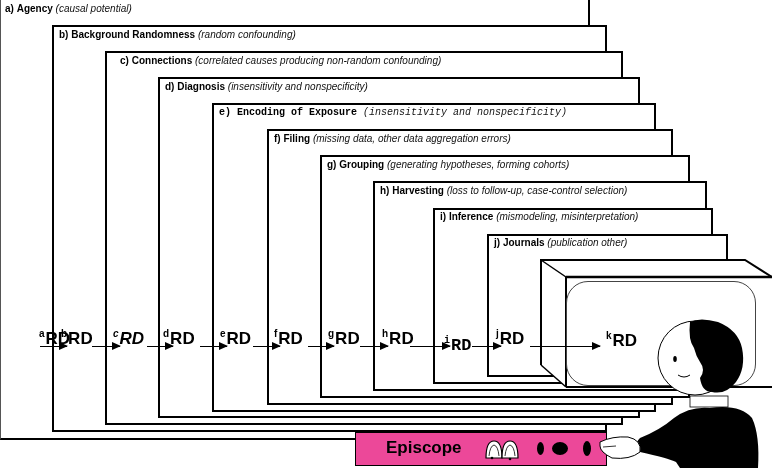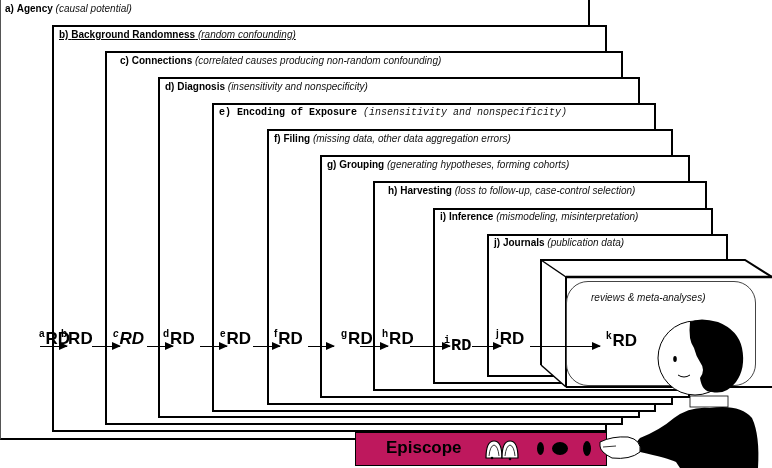--- a/index.html
+++ b/index.html
@@ -11,36 +11,36 @@
   .label .key { font-weight:bold; }
   .label .desc { font-style:italic; color:#111; }
   .rd { position:absolute; font-weight:bold; font-size:17px; line-height:18px; white-space:nowrap; }
   .rd sup { font-size:10px; font-weight:bold; vertical-align:7px; margin-right:1px; }
   .arrow { position:absolute; height:1px; background:#000; }
   .arrow::after { content:""; position:absolute; right:-1px; top:-4px;
                   border-left:9px solid #000; border-top:4.5px solid transparent; border-bottom:4.5px solid transparent; }
   .screen { position:absolute; left:566px; top:281px; width:190px; height:105px;
             border:1.5px solid #444; border-radius:22px; background:#fff; box-sizing:border-box; }
   .episcope { position:absolute; left:355px; top:432px; width:252px; height:34px;
-              border:1.5px solid #000; background:#be185d; box-sizing:border-box; }
+              border:1.5px solid #000; background:#ec4899; box-sizing:border-box; }
   .episcope-title { position:absolute; left:30px; top:5px; font-size:17px; font-weight:bold; }
   svg { position:absolute; overflow:visible; }
 </style>
 </head>
 <body>
 
 <div class="box box-a" style="left:0;top:0;width:590px;height:440px;"></div>
 <div class="label" style="left:5px;top:2px;">
   <span class="key">a)</span>
   <span class="key">Agency</span>
   <span class="desc">(causal potential)</span>
 </div>
 
 <div class="box" style="left:52px;top:25px;width:555px;height:407px;"></div>
-<div class="label" style="left:59px;top:28px;text-decoration:underline;">
+<div class="label" style="left:59px;top:28px;">
   <span class="key">b)</span>
   <span class="key">Background Randomness</span>
   <span class="desc">(random confounding)</span>
 </div>
 
 <div class="box" style="left:105px;top:51px;width:518px;height:374px;"></div>
 <div class="label" style="left:112px;top:54px;margin-left:8px;">
   <span class="key">c)</span>
   <span class="key">Connections</span>
   <span class="desc">(correlated causes producing non-random confounding)</span>
@@ -68,61 +68,60 @@
 </div>
 
 <div class="box" style="left:320px;top:155px;width:370px;height:243px;"></div>
 <div class="label" style="left:327px;top:158px;">
   <span class="key">g)</span>
   <span class="key">Grouping</span>
   <span class="desc">(generating hypotheses, forming cohorts)</span>
 </div>
 
 <div class="box" style="left:373px;top:181px;width:334px;height:210px;"></div>
-<div class="label" style="left:388px;top:184px;">
+<div class="label" style="left:380px;top:184px;">
   <span class="key">h)</span>
   <span class="key">Harvesting</span>
   <span class="desc">(loss to follow-up, case-control selection)</span>
 </div>
 
 <div class="box" style="left:433px;top:208px;width:280px;height:176px;"></div>
 <div class="label" style="left:440px;top:210px;">
   <span class="key">i)</span>
   <span class="key">Inference</span>
   <span class="desc">(mismodeling, misinterpretation)</span>
 </div>
 
 <div class="box" style="left:487px;top:234px;width:241px;height:143px;"></div>
 <div class="label" style="left:494px;top:236px;">
   <span class="key">j)</span>
   <span class="key">Journals</span>
-  <span class="desc">(publication data)</span>
+  <span class="desc">(publication other)</span>
 </div>
 
 <svg style="left:0;top:0;" width="772" height="468" viewBox="0 0 772 468">
   <polygon points="541,260 745,260 772,277 772,387 566,387 541,365" fill="#fff" stroke="none"></polygon>
   <polyline points="541,365 541,260 745,260 772,277" fill="none" stroke="#000" stroke-width="2"></polyline>
   <line x1="541" y1="260" x2="566" y2="277" stroke="#000" stroke-width="1.5"></line>
   <line x1="566" y1="277" x2="772" y2="277" stroke="#000" stroke-width="2.5"></line>
   <line x1="566" y1="277" x2="566" y2="387" stroke="#000" stroke-width="2"></line>
   <line x1="541" y1="365" x2="566" y2="387" stroke="#000" stroke-width="1.5"></line>
   <line x1="566" y1="387" x2="772" y2="387" stroke="#000" stroke-width="2"></line>
 </svg>
 <div class="screen"></div>
 <div class="label" style="left:591px;top:290px;text-align:center;line-height:16px;">
-  <div class="desc" style="font-style:italic;">reviews &amp; meta-analyses)</div>
 </div>
 
 <div class="rd" style="left:8px;top:325px;margin-left:31px;"><sup>a</sup><span>RD</span></div>
 <div class="rd" style="left:61px;top:325px;"><sup>b</sup><span>RD</span></div>
 <div class="rd" style="left:113px;top:325px;font-style:italic;"><sup>c</sup><span>RD</span></div>
 <div class="rd" style="left:151px;top:325px;margin-left:12px;"><sup>d</sup><span>RD</span></div>
 <div class="rd" style="left:220px;top:325px;"><sup>e</sup><span>RD</span></div>
 <div class="rd" style="left:274px;top:325px;"><sup>f</sup><span>RD</span></div>
-<div class="rd" style="left:341px;top:325px;"><sup>g</sup><span>RD</span></div>
+<div class="rd" style="left:328px;top:325px;"><sup>g</sup><span>RD</span></div>
 <div class="rd" style="left:382px;top:325px;"><sup>h</sup><span>RD</span></div>
 <div class="rd" style="left:444px;top:332px;font-family:Liberation Mono, monospace;"><sup>i</sup><span>RD</span></div>
 <div class="rd" style="left:496px;top:325px;"><sup>j</sup><span>RD</span></div>
 <div class="rd" style="left:606px;top:327px;"><sup>k</sup><span>RD</span></div>
 
 <div class="arrow" style="left:40px;top:346px;width:27px;"></div>
 <div class="arrow" style="left:92px;top:346px;width:28px;"></div>
 <div class="arrow" style="left:147px;top:346px;width:26px;"></div>
 <div class="arrow" style="left:200px;top:346px;width:27px;"></div>
 <div class="arrow" style="left:253px;top:346px;width:27px;"></div>

